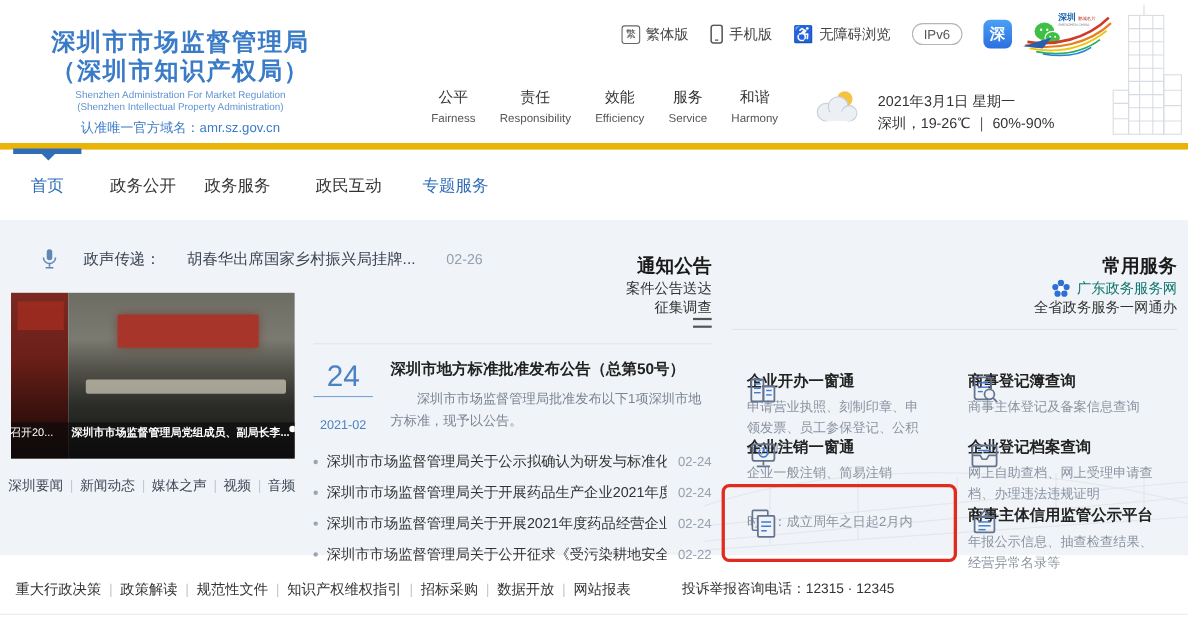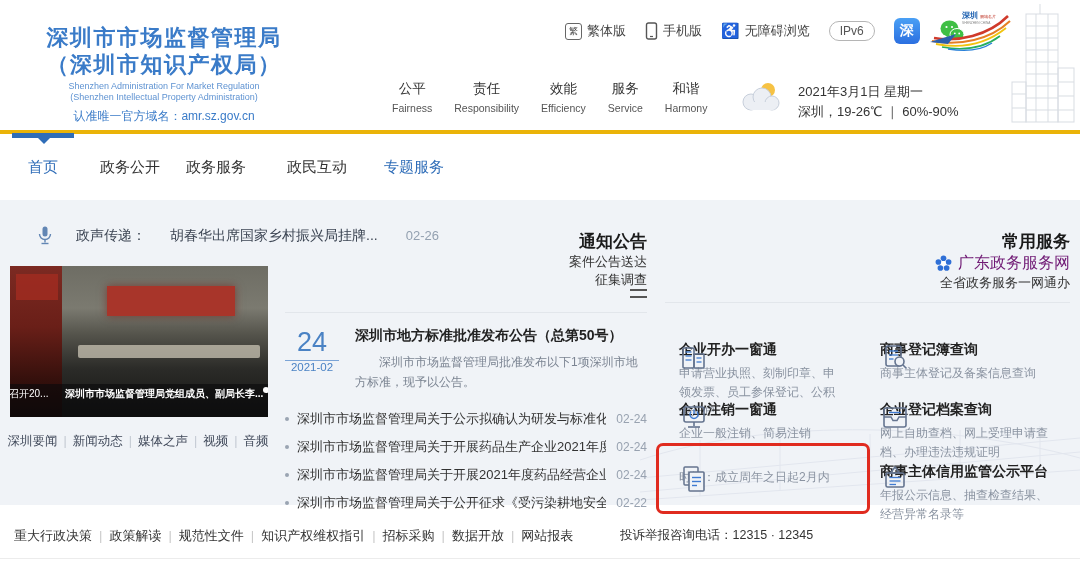--- a/index.html
+++ b/index.html
@@ -23,21 +23,21 @@
   .value-cn { font-size:13.5px; color:#333; }
   .value-en { font-size:10.5px; color:#555; margin-top:4px; }
 
   .weather { position:absolute; left:798px; top:82px; font-size:13px; color:#333; line-height:20px; white-space:nowrap; }
   .weather-icon { position:absolute; left:738px; top:80px; }
 
   .sz-logo { position:absolute; left:928px; top:8px; }
   .building-art { position:absolute; right:0; top:4px; }
 
   
-  .navbar { position:absolute; left:0; top:130px; width:1080px; height:70px; background:#fff; border-top:4px solid #eab308; }
+  .navbar { position:absolute; left:0; top:130px; width:1080px; height:70px; background:#fff; border-top:6px solid #eab308; }
   .nav-indicator { position:absolute; left:12px; top:-1px; width:62px; height:5px; background:#2f6db8; }
   .nav-indicator::after { content:""; position:absolute; left:26px; top:5px; border-left:6px solid transparent; border-right:6px solid transparent; border-top:6px solid #2f6db8; }
   .nav-item { position:absolute; top:24px; font-size:15px; color:#333; cursor:pointer; white-space:nowrap; }
   .nav-item.active, .nav-item.hl { color:#2f6db8; }
   .searchbox { position:absolute; left:722px; top:150px; width:276px; height:34px; background:#fff; border:1px solid #ddd; border-radius:18px; display:flex; align-items:center; padding:0 12px 0 16px; }
   .searchbox input { flex:1; border:none; outline:none; font-size:13px; color:#333; background:transparent; font-family:"Liberation Sans",sans-serif; }
   .searchbox input::placeholder { color:#a9a9a9; }
   .robot { position:absolute; left:1016px; top:142px; width:60px; text-align:center; cursor:pointer; }
   .robot-label { font-size:11px; color:#333; margin-top:1px; }
 
@@ -73,32 +73,32 @@
   .panel-head { display:flex; align-items:flex-end;flex-direction:column; }
   .panel-title { font-size:17px; font-weight:bold; color:#1a1a1a; white-space:nowrap; }
   .panel-divider { border-bottom:1px solid #e2e6eb; margin-top:10px; }
 
   .notice-tab { font-size:13px; color:#333; margin-left:22px; cursor:pointer; white-space:nowrap; }
   .hamburger { margin-left:auto; width:17px; height:9px; border-top:2px solid #555; border-bottom:2px solid #555; cursor:pointer; margin-bottom:4px; }
 
   .featured { display:flex; margin-top:14px; cursor:pointer; }
   .date-block { width:54px; text-align:center; color:#4a82c4; flex:none; }
   .date-day { font-size:27px; line-height:30px; border-bottom:1px solid #7ba4d6; padding-bottom:3px; }
-  .date-month { font-size:11.5px; margin-top:0; }
+  .date-month { font-size:11.5px; margin-top:20px; }
   .featured-body { margin-left:16px; width:292px; }
   .featured-title { font-size:14px; font-weight:bold; color:#222; white-space:nowrap; }
   .featured-desc { font-size:12px; color:#7b8492; line-height:20px; margin-top:7px; text-indent:2em; }
 
   .notice-list { margin-top:13px; }
   .notice-row { display:flex; align-items:center; height:28px; cursor:pointer; }
   .bullet { width:4px; height:4px; background:#9aa4b2; border-radius:50%; flex:none; margin-right:8px; }
   .notice-text { font-size:13px; color:#333; white-space:nowrap; overflow:hidden; flex:1; }
   .notice-date { font-size:12px; color:#98a2b0; margin-left:10px; flex:none; }
 
-  .gd-link { display:flex; align-items:center; gap:6px; margin-left:auto; font-size:16px; color:#701a75; cursor:pointer; white-space:nowrap; }
+  .gd-link { display:flex; align-items:center; gap:6px; margin-left:auto; font-size:13px; color:#0f766e; cursor:pointer; white-space:nowrap; }
   .gd-note { font-size:13px; color:#333; margin-left:26px; cursor:pointer; white-space:nowrap; }
 
   .svc-grid { position:relative; height:225px; }
   .svc { position:absolute; cursor:pointer; }
   .svc-icon { position:absolute; left:0; top:1px; }
   .svc-body { }
   .svc-title { font-size:14px; font-weight:bold; color:#222; white-space:nowrap; }
   .svc-desc { font-size:12px; color:#8a93a1; line-height:19px; margin-top:5px; }
   .c1 { left:14px; width:198px; }
   .c2 { left:215px; width:192px; }

